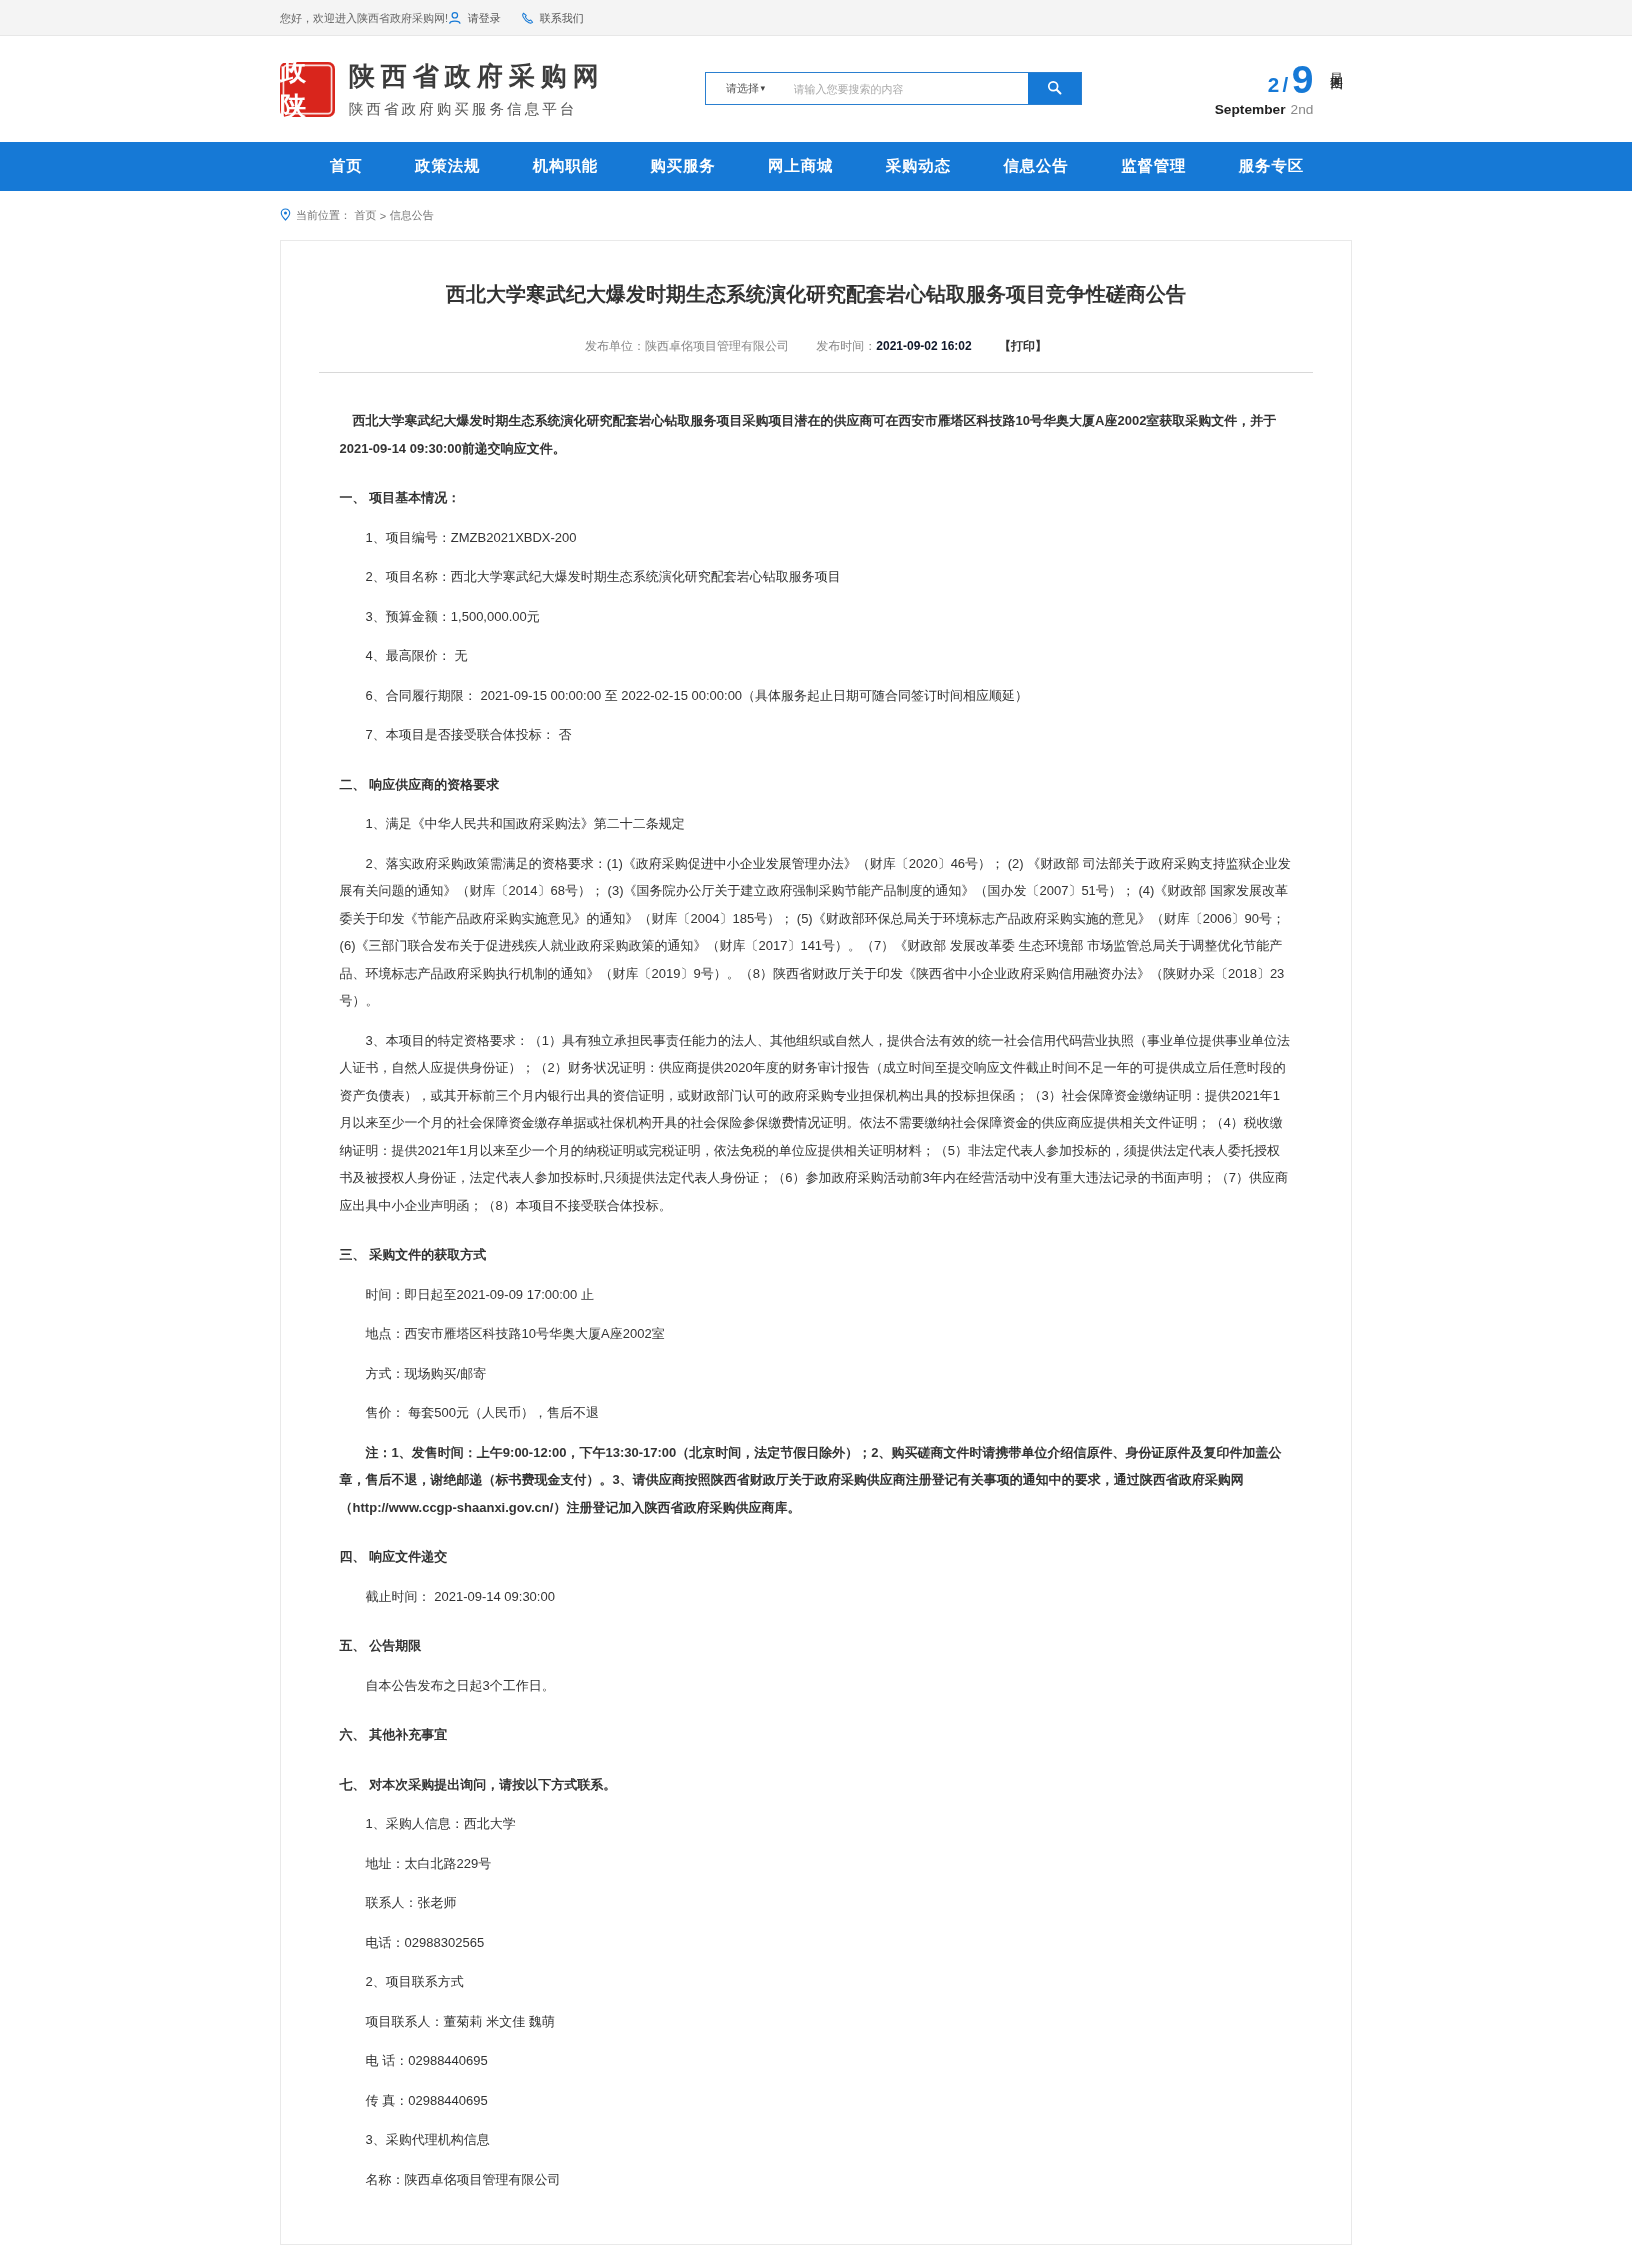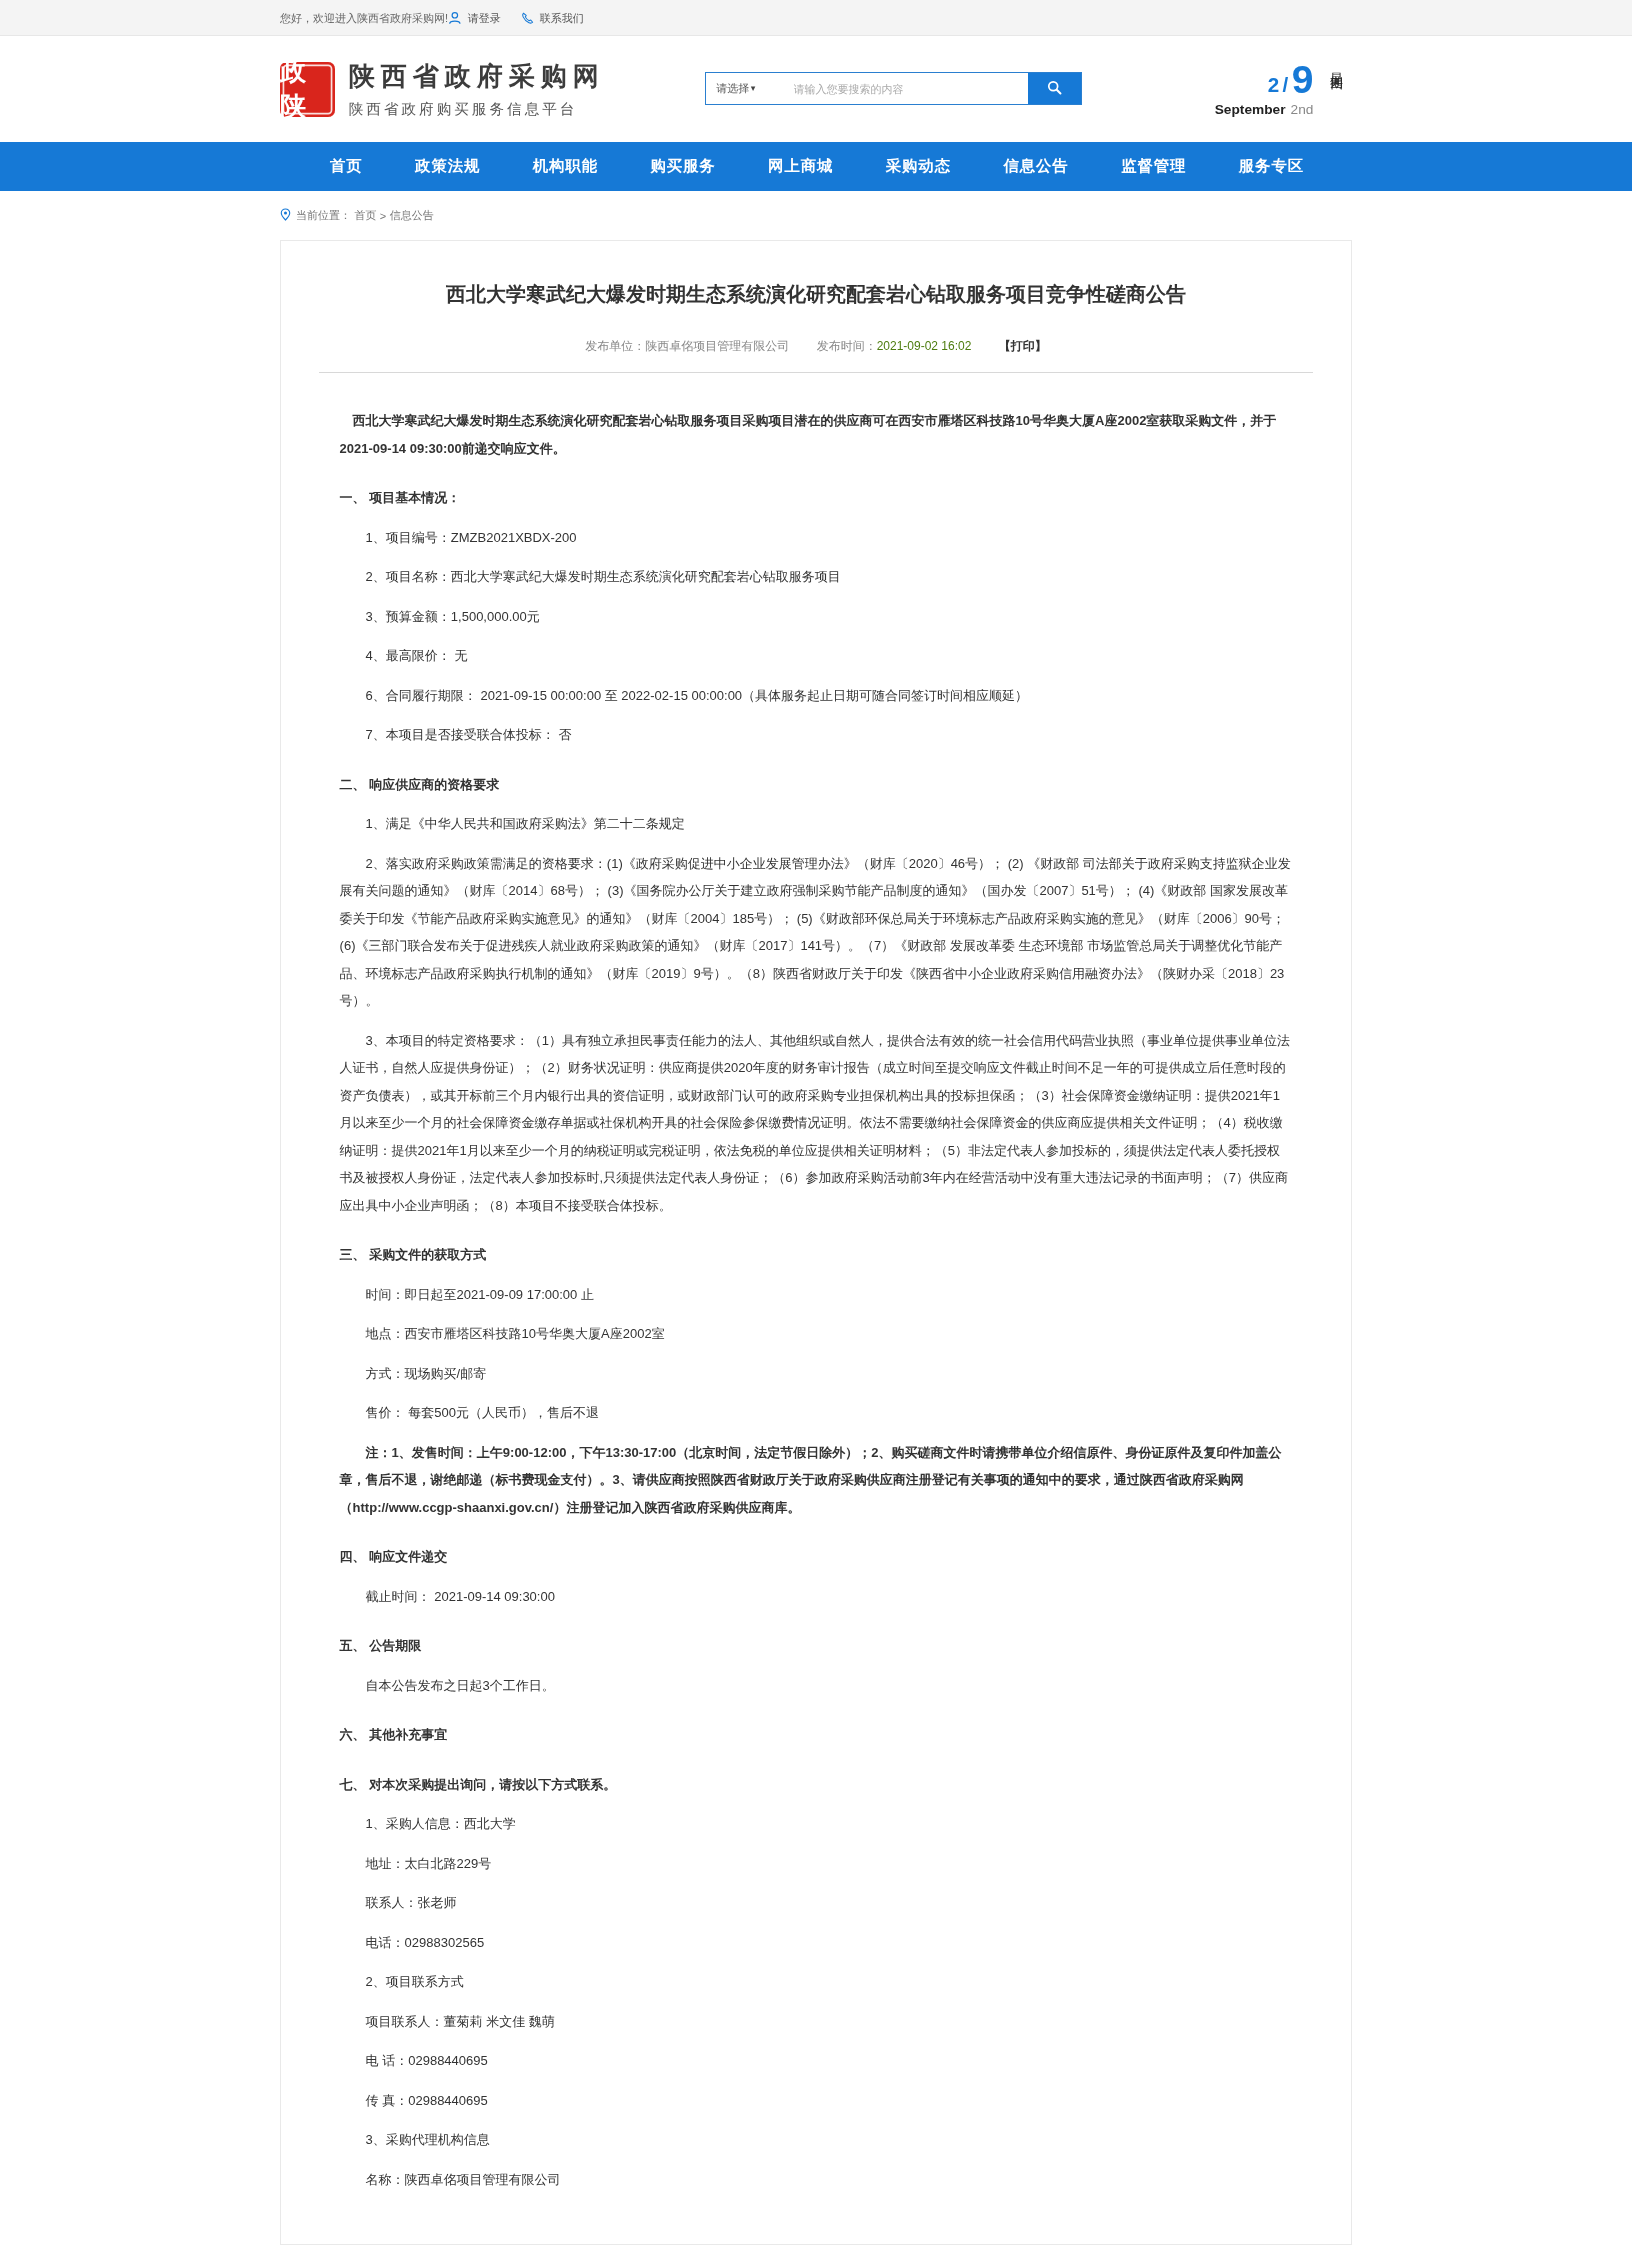--- a/index.html
+++ b/index.html
@@ -22,21 +22,21 @@
   .header { height:106px; background:#fff; }
   .header .container { height:106px; display:flex; align-items:center; }
   .logo-box { width:55px; height:55px; background:#d9251c; border-radius:6.9px; display:flex; align-items:center; justify-content:center; box-shadow:inset 0 0 0 2.6px #d9251c, inset 0 0 0 4.3px rgba(255,255,255,.85); }
   .logo-box span { color:#fff; font-size:26px; font-weight:bold; letter-spacing:1.7px; font-family:"Liberation Serif","DejaVu Serif",serif; }
   .site-name { margin-left:13.7px; }
   .site-title { font-size:26px; font-weight:bold; color:#3c3c3c; letter-spacing:6px; }
   .site-subtitle { font-size:14.6px; color:#555; letter-spacing:3px; margin-top:5.1px; }
 
   
   .search-wrap { position:absolute; left:425px; top:36px; width:377px; height:33px; border:0.9px solid #2a7fd0; display:flex; background:#fff; }
-  .search-select { width:79px; display:flex; align-items:center; justify-content:flex-start; padding:0 8.6px 0 10.3px; font-size:11px; color:#555; cursor:pointer; }
+  .search-select { width:79px; display:flex; align-items:center; justify-content:center; padding:0 8.6px 0 10.3px; font-size:11px; color:#555; cursor:pointer; }
   .search-caret { font-size:7.7px; color:#444; }
   .search-input { flex:1; border:none; outline:none; font-size:11px; color:#333; padding:0 8.6px; }
   .search-input::placeholder { color:#aaa; }
   .search-btn { width:53px; background:#1679d6; border:none; cursor:pointer; display:flex; align-items:center; justify-content:center; }
 
   
   .date-block { position:absolute; right:6.9px; top:24px; display:flex; gap:13.7px; }
   .date-main { text-align:center; }
   .date-top { display:flex; align-items:flex-end; justify-content:flex-end; line-height:1; }
   .date-day { font-size:20.6px; color:#1679d6; font-weight:bold; padding-bottom:3.4px; }
@@ -56,21 +56,21 @@
   .breadcrumb-row { padding:17px 0 12px; }
   .breadcrumb { display:flex; align-items:center; font-size:11px; color:#777; gap:3.4px; }
   .breadcrumb svg { margin-right:1.7px; }
   .crumb-link { cursor:pointer; color:#777; }
 
   
   .card { width:1072px; margin:5.1px auto 17px; background:#fff; border:0.9px solid #e9e9e9; padding:0 38px 39px; }
   .article-title { text-align:center; font-size:20px; font-weight:bold; color:#333; padding:38px 26px 0; line-height:1.5; }
   .article-meta { text-align:center; margin-top:29px; font-size:12px; color:#888; }
   .article-meta .pub { margin-right:24px; }
-  .meta-time { color:#4d7c0f; }
+  .meta-time { color:#0f172a;font-weight:bold; }
   .print-btn { color:#333; font-weight:bold; margin-left:24px; cursor:pointer; }
   .meta-hr { border:none; border-top:0.9px solid #d8d8d8; margin:17px 0 8.6px; }
 
   .article-body { padding:13.7px 20.6px 0; font-size:13px; color:#333; }
   .para { line-height:27.5px; margin:12px 0; text-indent:2em; }
   .para.intro { font-weight:bold; text-indent:1em; }
   .para.head { font-weight:bold; text-indent:0; margin-top:22px; }
   .para.note { font-weight:bold; }
 </style>
 </head>

